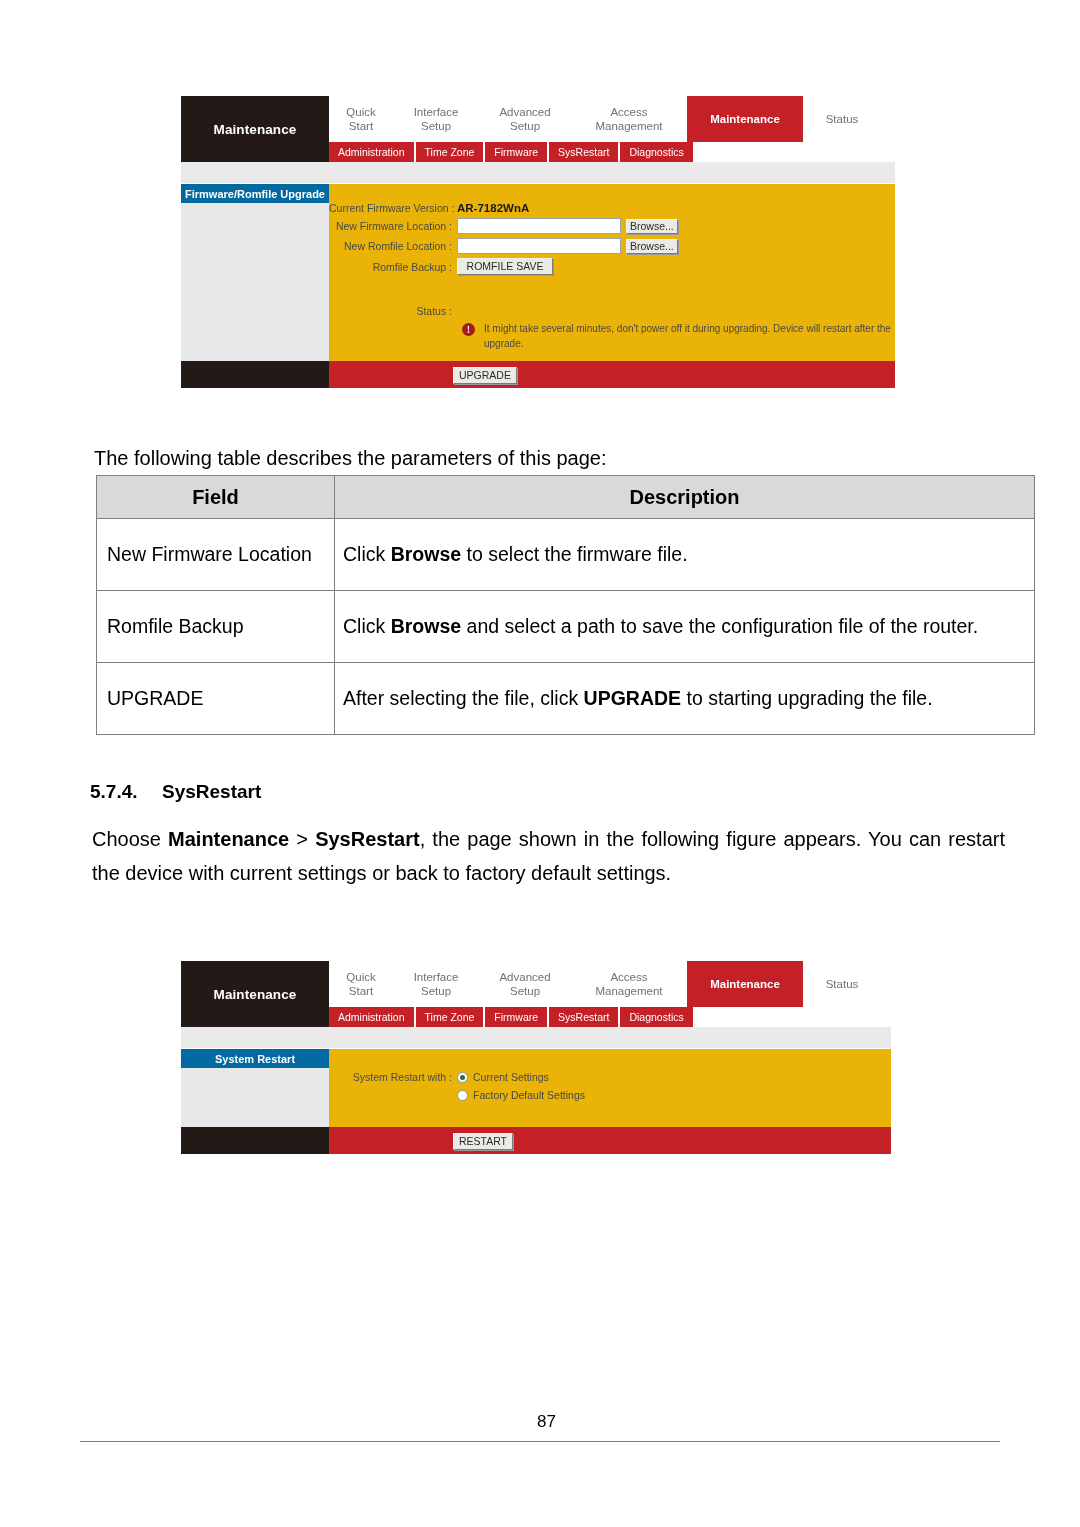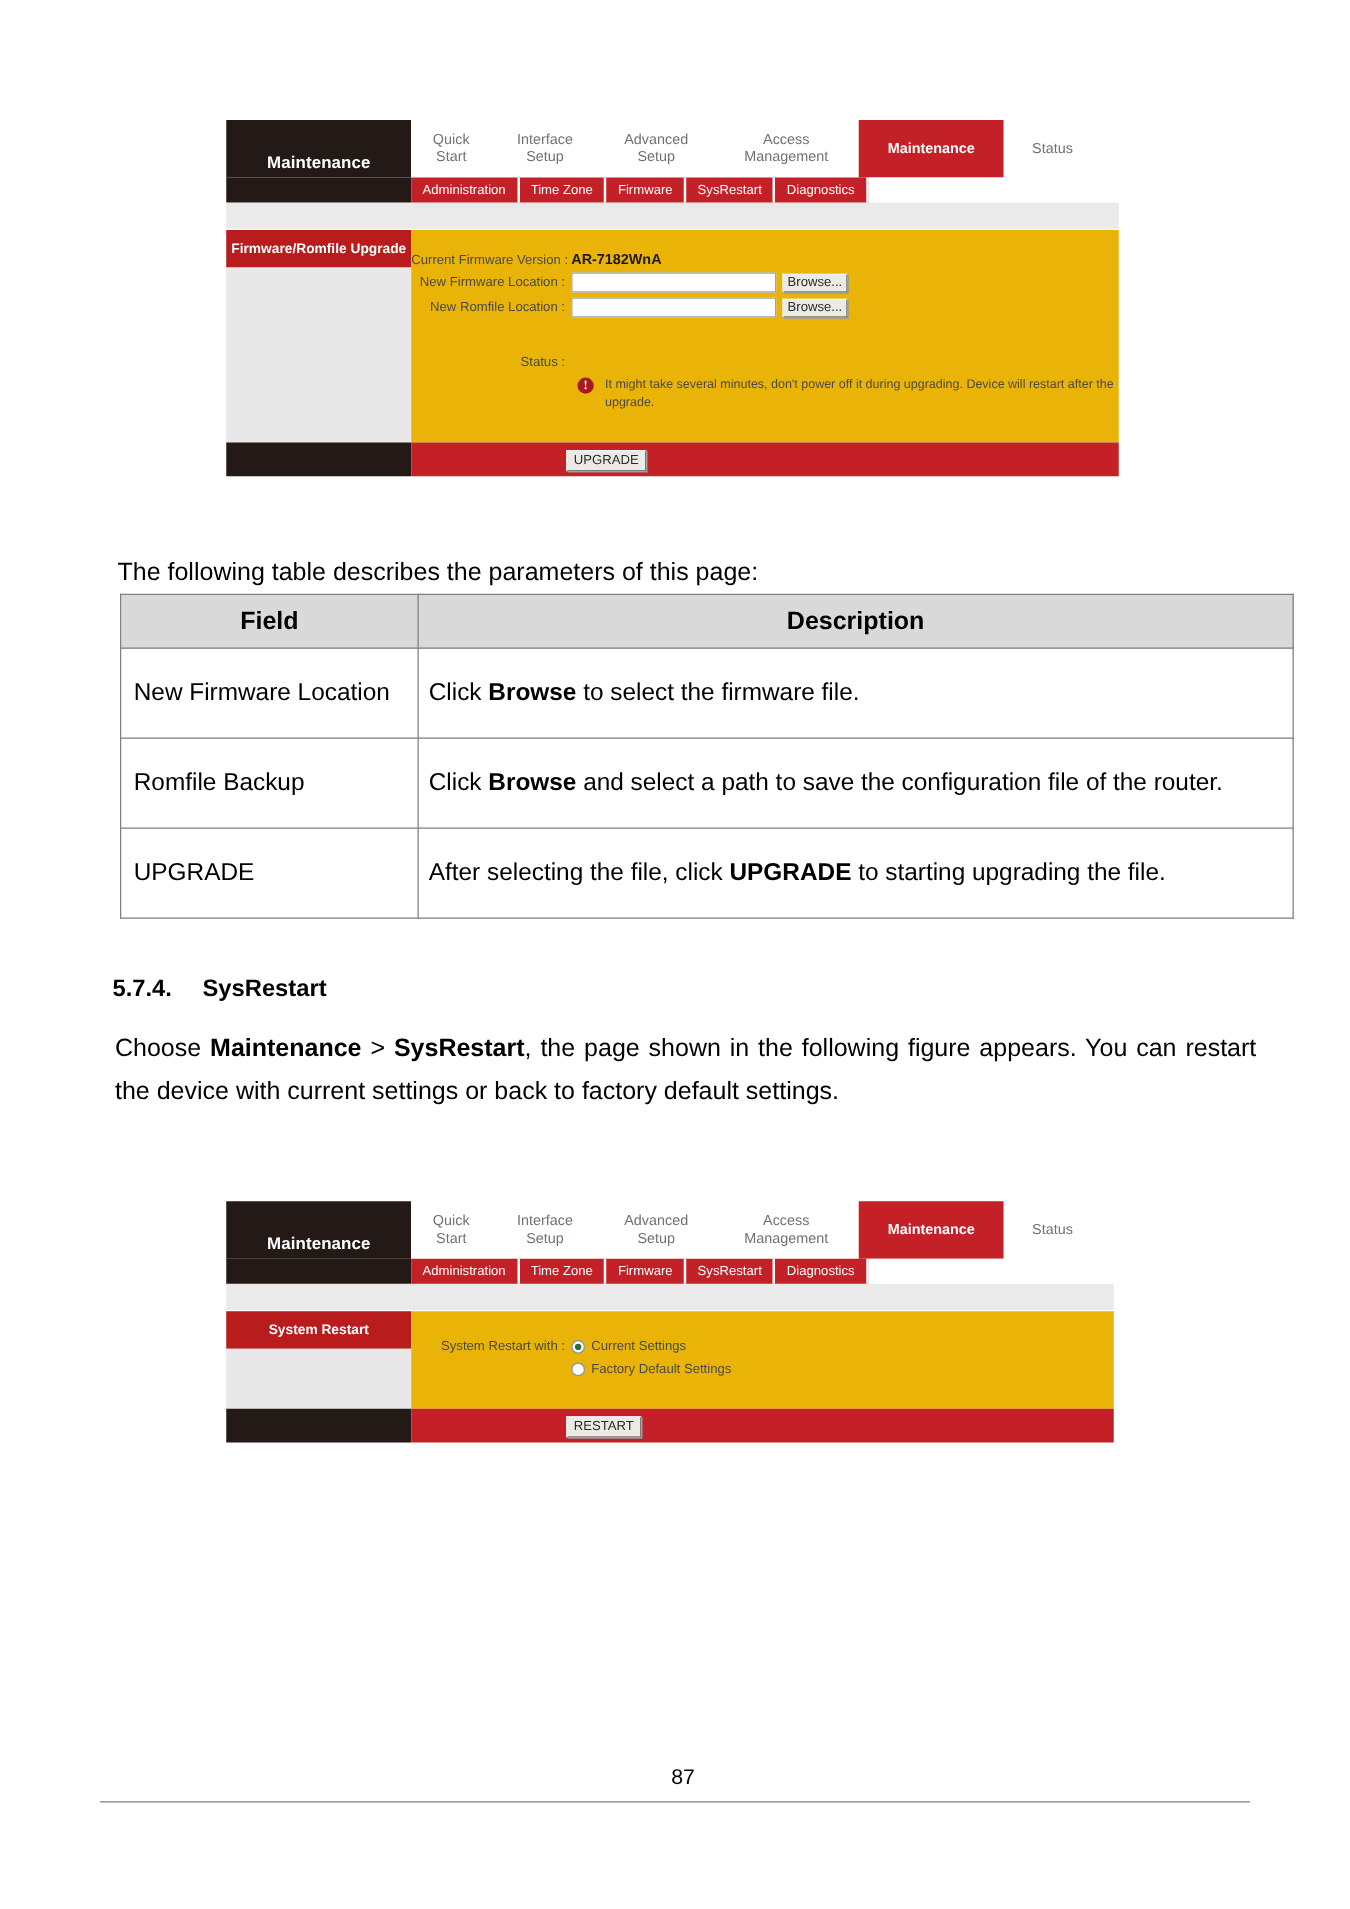--- a/index.html
+++ b/index.html
@@ -108,25 +108,25 @@
     background: #ffffff;
   }
   .panel-side {
     width: 148px;
     flex: none;
     background: #e8e8e8;
     display: flex;
     flex-direction: column;
   }
   .panel-side-head {
-    background: #b91c1c;
+    background: #0369a1;
     color: #ffffff;
     font-size: 11px;
     font-weight: bold;
-    height: 30px;
+    height: 19px;
     display: flex;
     align-items: center;
     justify-content: center;
     text-align: center;
     white-space: nowrap;
   }
   .panel-side-fill { flex: 1; background: #e8e8e8; }
   .panel-main {
     flex: 1;
     background: #eab308;
@@ -362,20 +362,24 @@
           <input class="text-input" type="text" value="" style="">
           <button class="btn3d btn-browse">Browse...</button>
         </div>
 
         <div class="form-row">
           <div class="form-label">New Romfile Location :</div>
           <input class="text-input" type="text" value="" style="">
           <button class="btn3d btn-browse">Browse...</button>
         </div>
 
+        <div class="form-row">
+          <div class="form-label">Romfile Backup :</div>
+          <button class="btn3d btn-romfile">ROMFILE SAVE</button>
+        </div>
 
         <div class="status-block">
           <div class="form-row">
             <div class="status-label">Status :</div>
           </div>
           <div class="status-note">
             <div class="warn-icon">!</div>
             <div class="warn-text">It might take several minutes, don't power off it during upgrading. Device will restart after the upgrade.</div>
           </div>
         </div>

